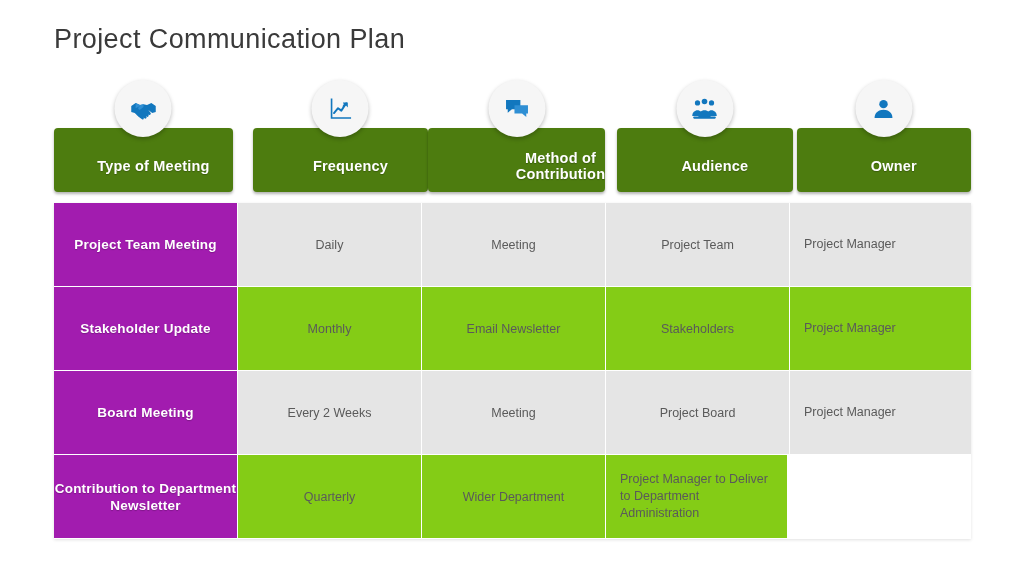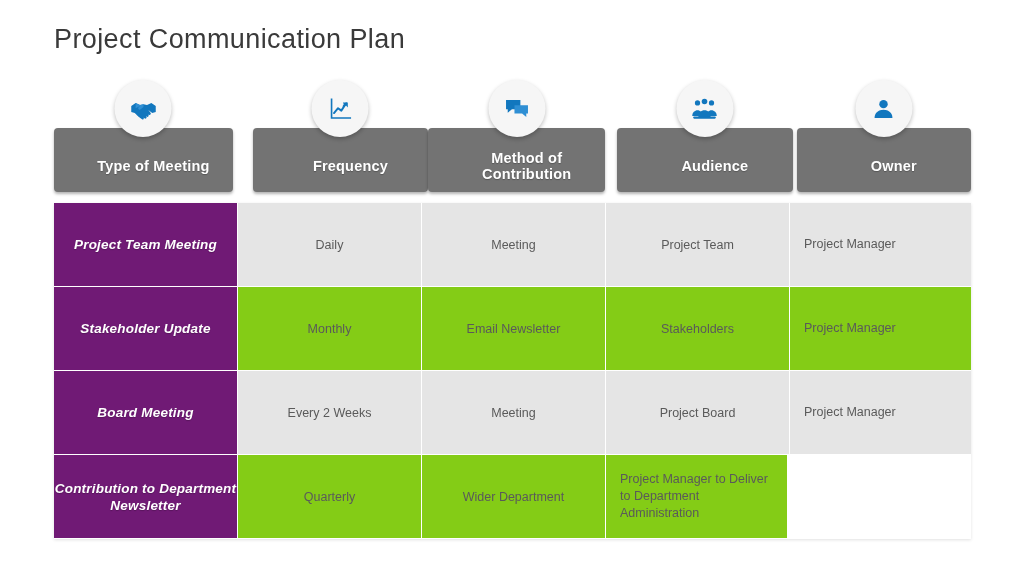--- a/index.html
+++ b/index.html
@@ -19,30 +19,30 @@
   }
 
   
   .headers{
     position:absolute;left:54px;top:128px;
     width:917px;height:64px;
     display:flex;
   }
   .hcell{
     position:relative;
-    background:#737373;
+    background:#4d7c0f;
     border-radius:4px;
     box-shadow:0 2px 3px rgba(0,0,0,.30);
     display:flex;align-items:center;justify-content:center;
     text-align:center;
     padding-left:20px;
   }
   .hcell.c1{width:184px;}
   .hcell.c2{width:180px;margin-left:20px;}
-  .hcell.c3{width:182px;}
+  .hcell.c3{width:182px;justify-content:flex-end;}
   .hcell.c4{width:180px;margin-left:12px;}
   .hcell.c5{width:179px;margin-left:4px;}
   .hlabel{
     color:#ffffff;font-size:14.5px;font-weight:bold;
     line-height:16px;letter-spacing:.2px;
     text-shadow:0 1px 1px rgba(0,0,0,.25);
     padding-top:12px;
   }
 
   
@@ -76,21 +76,21 @@
     border-bottom:1px solid #ffffff;
   }
   .cell.last{border-right:none;}
   .c-type{
     width:184px;flex:0 0 184px;
     color:#ffffff !important;font-weight:bold;font-size:13.5px;
     line-height:17px;letter-spacing:.2px;
     text-shadow:0 1px 1px rgba(0,0,0,.22);
   }
   .row.odd  .c-type,
-  .row.even .c-type{background:#701a75;font-style:italic;}
+  .row.even .c-type{background:#a21caf;}
   .c-freq{width:184px;flex:0 0 184px;}
   .c-meth{width:184px;flex:0 0 184px;}
   .c-aud {width:184px;flex:0 0 184px;}
   .c-own {
     width:181px;flex:0 0 181px;
     justify-content:flex-start;text-align:left;
     padding-left:14px;padding-right:8px;
     line-height:17px;
   }
 </style>

